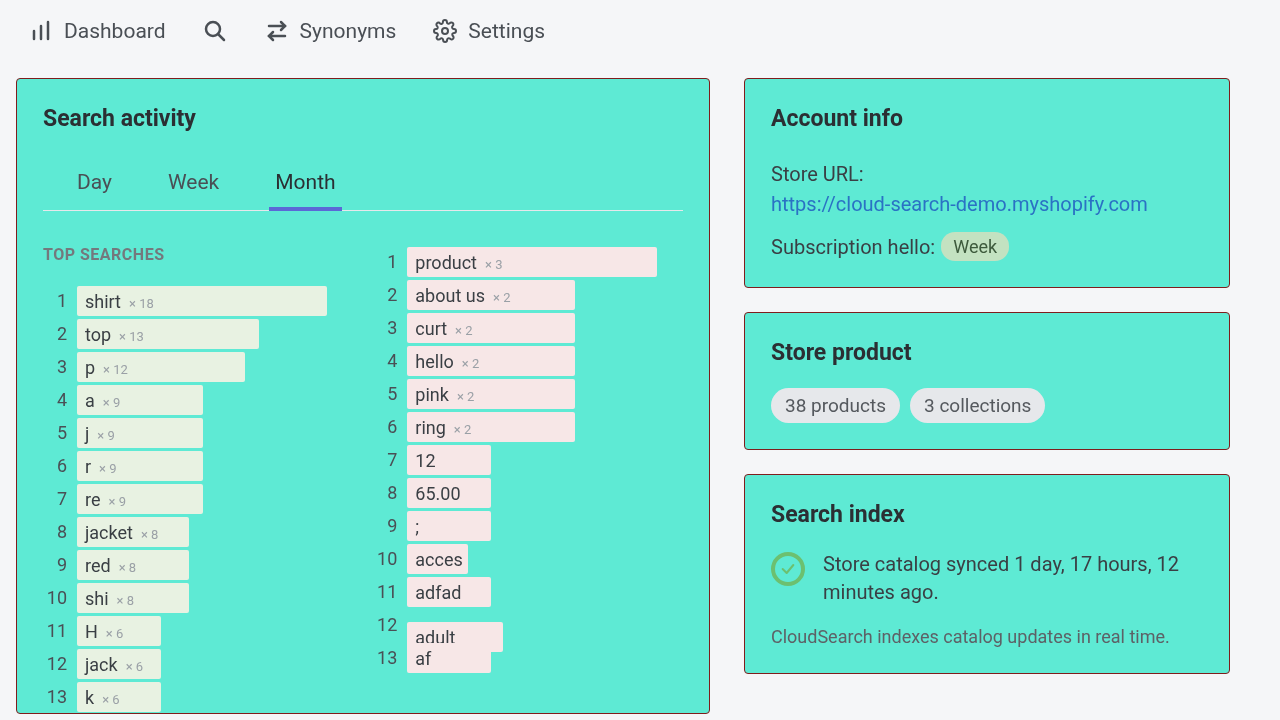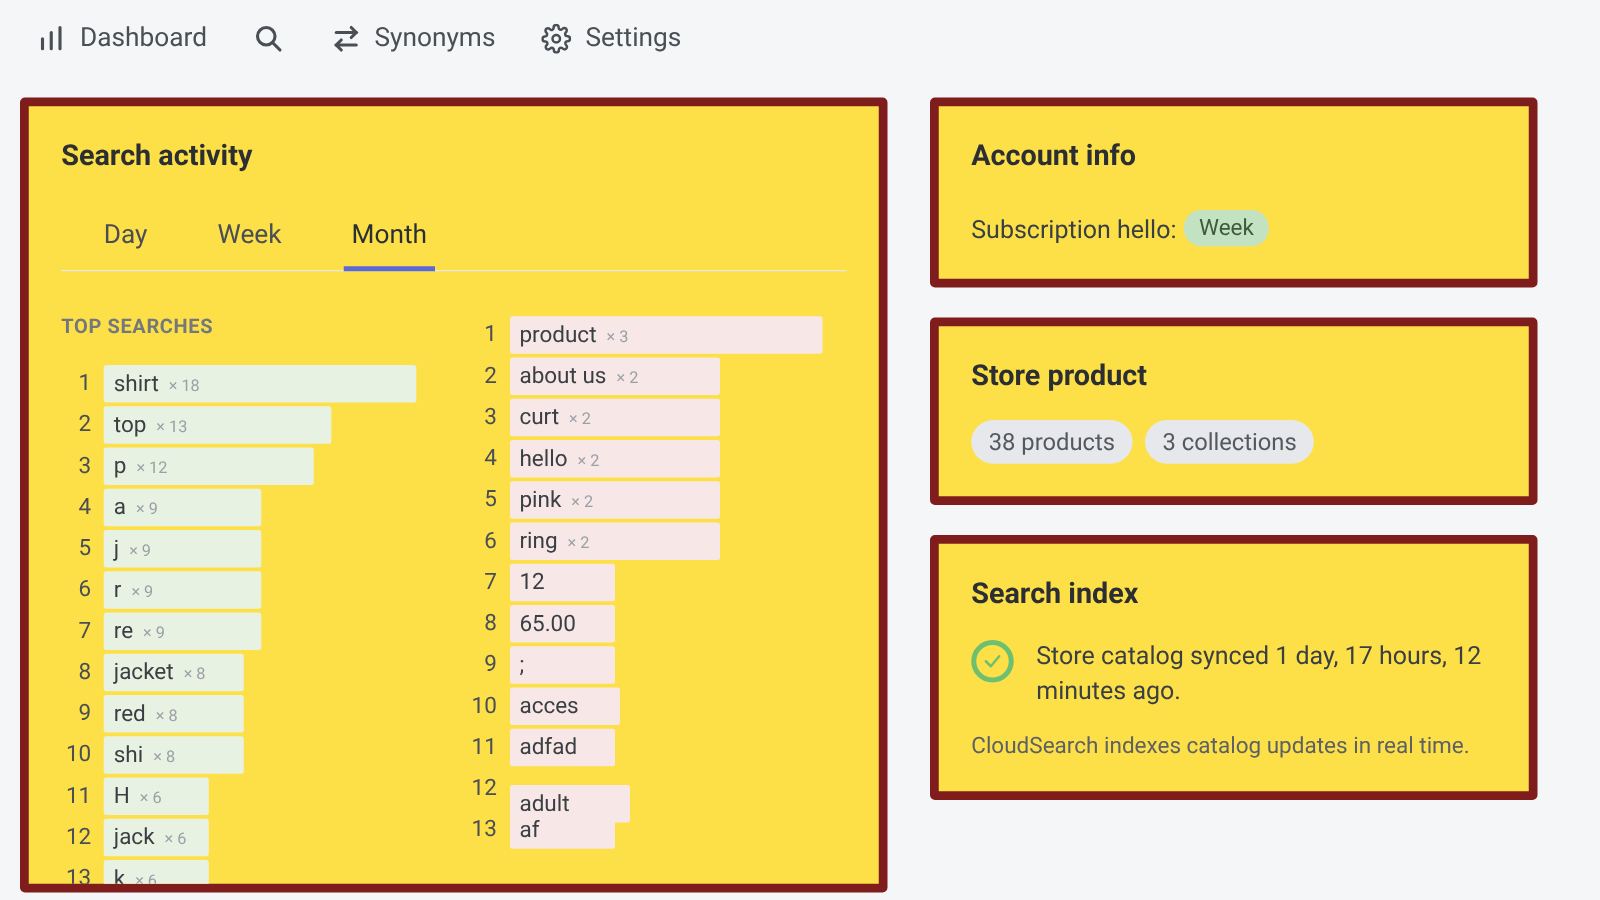--- a/index.html
+++ b/index.html
@@ -28,22 +28,22 @@
   .topnav-item .icon { width: 26px; height: 26px; display:flex; align-items:center; justify-content:center;}
   .topnav-item svg { width: 24px; height: 24px; stroke: #4a4f55; }
 
   
   .content {
     display: flex;
     gap: 34px;
     padding: 16px 28px 0 16px;
   }
   .card {
-    background: #fde047;
-    border: 7px solid #7f1d1d;
+    background: #5eead4;
+    border: 1px solid #7f1d1d;
     border-radius: 4px;
     padding: 26px 26px 26px 26px;
   }
   .left-card {
     width: 694px;
     height: 636px;
     padding-bottom: 0;
     overflow: hidden;
   }
   .right-col {
@@ -437,21 +437,21 @@
             <div class="row">
               <div class="rank">9</div>
               <div class="bar red" style="width: 84px;">
                 <div class="bar-label">
                   <span class="term">;</span>
                 </div>
               </div>
             </div>
             <div class="row">
               <div class="rank">10</div>
-              <div class="bar red" style="width: 88px;">
+              <div class="bar red" style="width: 61px;">
                 <div class="bar-label">
                   <span class="term">acces</span>
                 </div>
               </div>
             </div>
             <div class="row">
               <div class="rank">11</div>
               <div class="bar red" style="width: 84px;">
                 <div class="bar-label">
                   <span class="term">adfad</span>
@@ -477,20 +477,24 @@
             <div class="row"></div>
           </div>
       </div>
     </div>
   </div>
 
   <div class="right-col">
 
     <div class="card">
       <h2 class="section-title">Account info</h2>
+      <div class="kv-line">
+        <span>Store URL:</span>
+        <a href="#">https://cloud-search-demo.myshopify.com</a>
+      </div>
       <div class="kv-line">
         <span>Subscription hello:</span>
         <span class="badge-demo">Week</span>
       </div>
     </div>
 
     <div class="card">
       <h2 class="section-title" style="margin-bottom:22px">Store product</h2>
       <div class="pill-row">
         <span class="pill">38 products</span>

